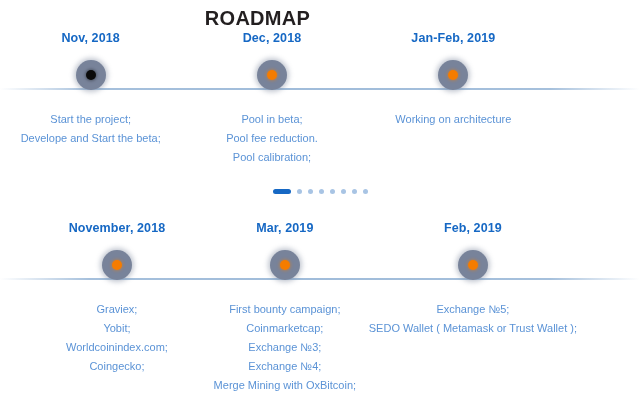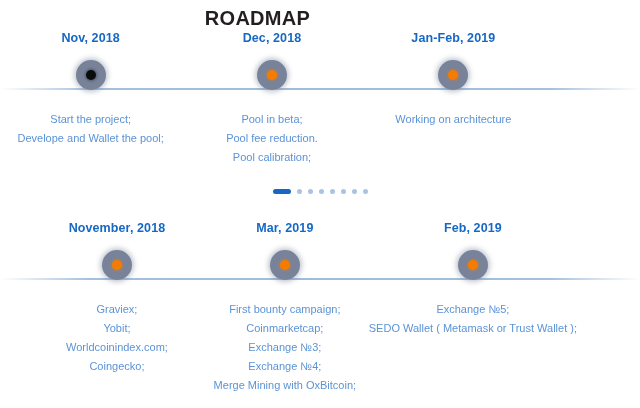--- a/index.html
+++ b/index.html
@@ -152,21 +152,21 @@
 
       <div class="col">
         <div class="heading">Nov, 2018</div>
         <div class="node-slot">
           <div class="node dark">
             <span class="core"></span>
           </div>
         </div>
         <div class="items">
           <div class="item">Start the project;</div>
-          <div class="item">Develope and Wallet the pool;</div>
+          <div class="item">Develope and Start the beta;</div>
         </div>
       </div>
 
       <div class="col">
         <div class="heading">Dec, 2018</div>
         <div class="node-slot">
           <div class="node">
             <span class="core"></span>
           </div>
         </div>

